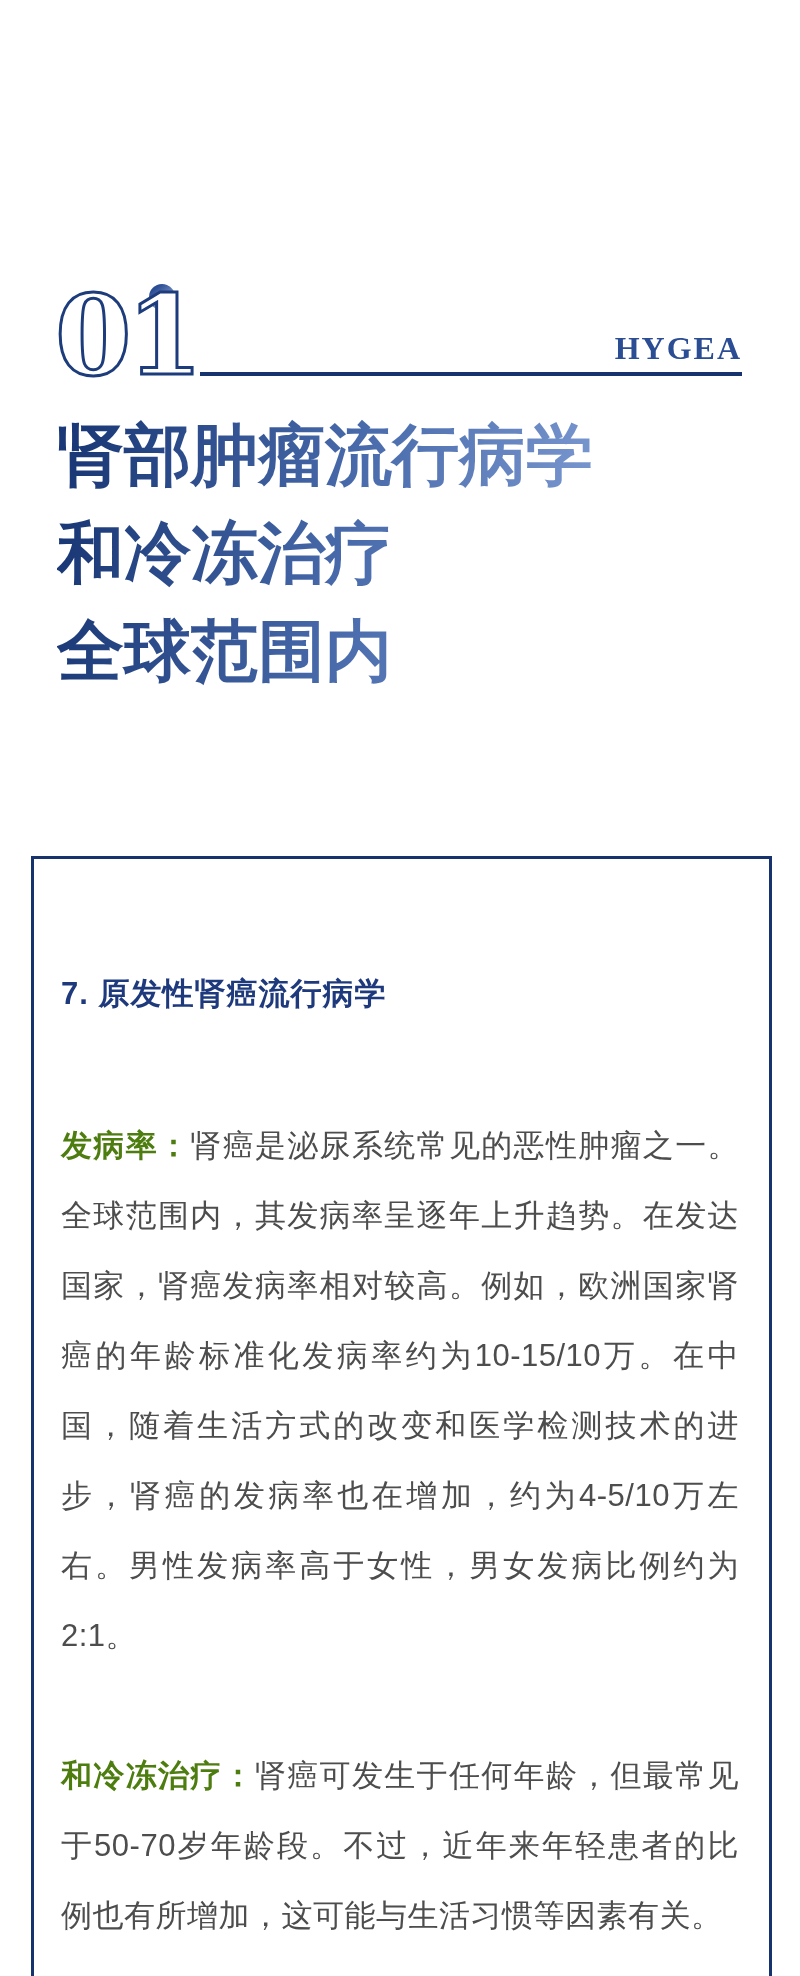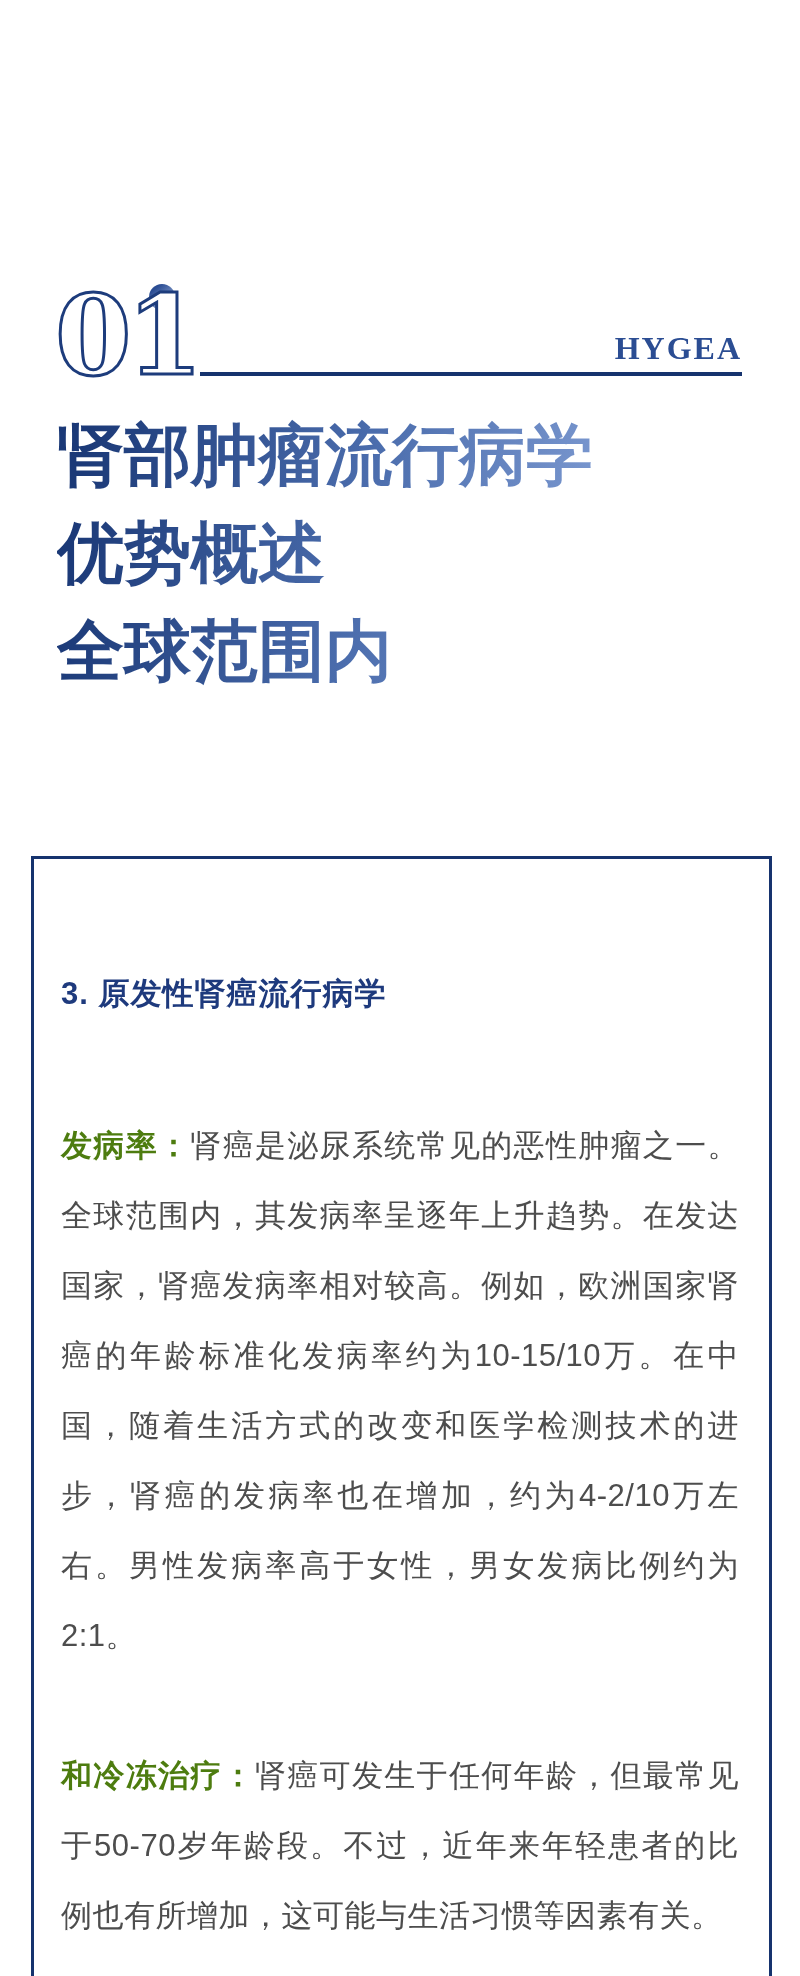--- a/index.html
+++ b/index.html
@@ -120,29 +120,29 @@
 
   <div class="section-header">
     <span class="gradient-dot"></span>
     <div class="section-number">01</div>
     <div class="header-rule"></div>
     <div class="brand">HYGEA</div>
   </div>
 
   <div class="main-title">
     <span class="title-line">肾部肿瘤流行病学</span>
-    <span class="title-line">优势概述</span>
+    <span class="title-line">和冷冻治疗</span>
     <span class="title-line">全球范围内</span>
   </div>
 
   <div class="content-card">
-    <h2 class="card-heading">3. 原发性肾癌流行病学</h2>
+    <h2 class="card-heading">7. 原发性肾癌流行病学</h2>
 
     <p class="body-para">
-      <span class="para-label">发病率：</span><span>肾癌是泌尿系统常见的恶性肿瘤之一。全球范围内，其发病率呈逐年上升趋势。在发达国家，肾癌发病率相对较高。例如，欧洲国家肾癌的年龄标准化发病率约为10-15/10万。在中国，随着生活方式的改变和医学检测技术的进步，肾癌的发病率也在增加，约为4-2/10万左右。男性发病率高于女性，男女发病比例约为2:1。</span>
+      <span class="para-label">发病率：</span><span>肾癌是泌尿系统常见的恶性肿瘤之一。全球范围内，其发病率呈逐年上升趋势。在发达国家，肾癌发病率相对较高。例如，欧洲国家肾癌的年龄标准化发病率约为10-15/10万。在中国，随着生活方式的改变和医学检测技术的进步，肾癌的发病率也在增加，约为4-5/10万左右。男性发病率高于女性，男女发病比例约为2:1。</span>
     </p>
 
     <p class="body-para">
       <span class="para-label">和冷冻治疗：</span><span>肾癌可发生于任何年龄，但最常见于50-70岁年龄段。不过，近年来年轻患者的比例也有所增加，这可能与生活习惯等因素有关。</span>
     </p>
   </div>
 
 </div>
 
 </body></html>

